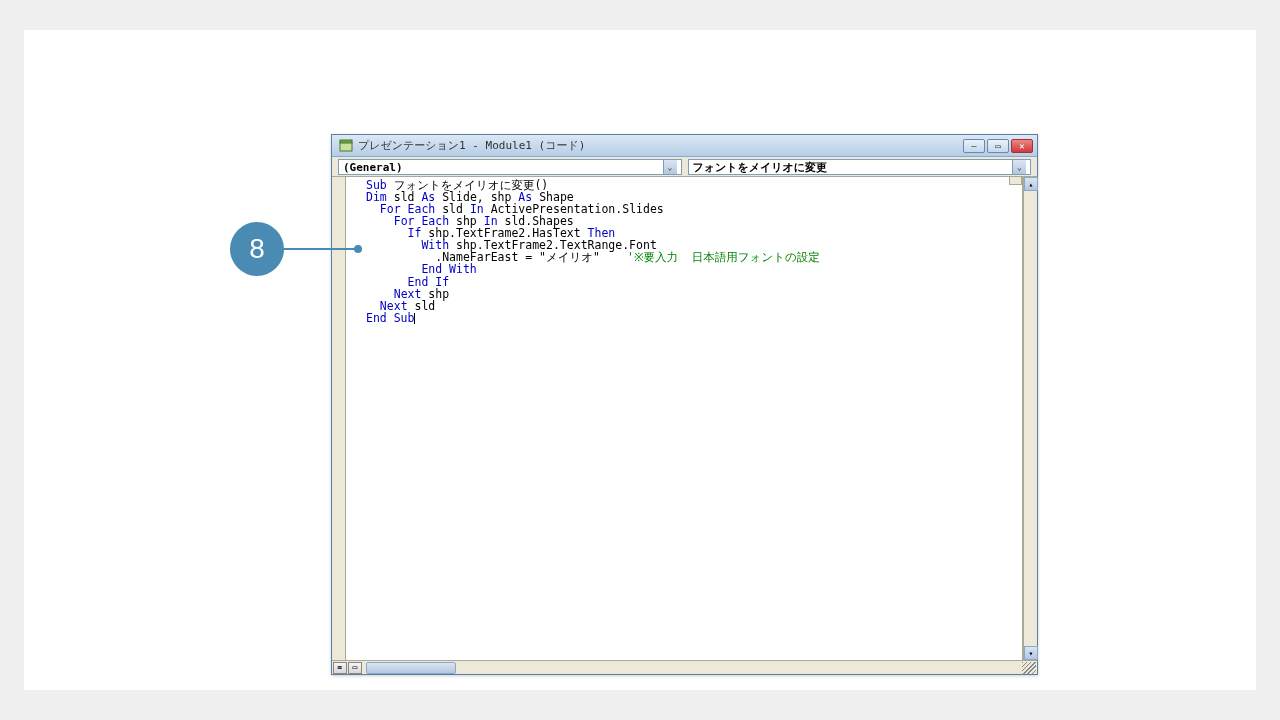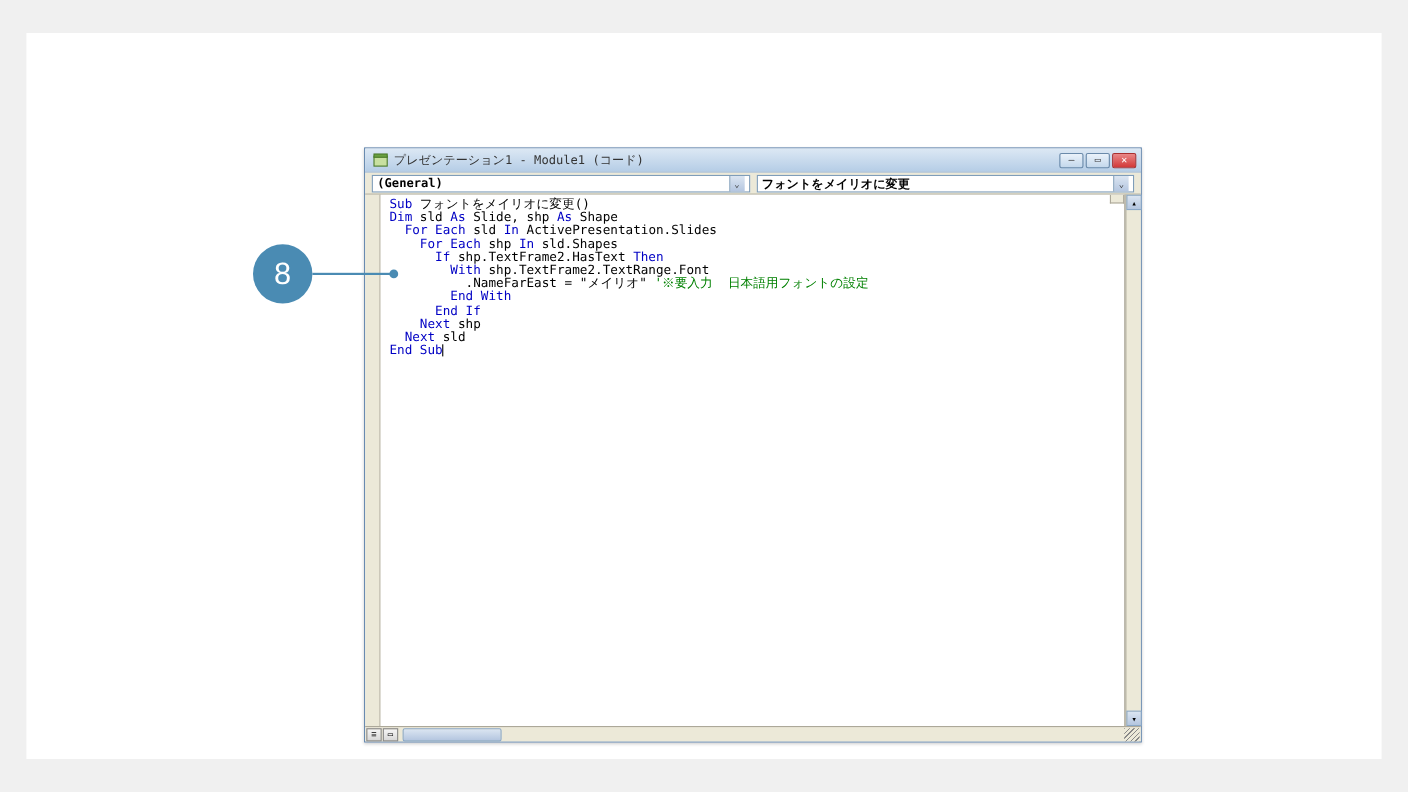--- a/index.html
+++ b/index.html
@@ -116,21 +116,21 @@
       border-bottom: 1px solid #aca899;
     }
     .dropdown {
       flex: 1;
       height: 16px;
       border: 1px solid #7f9db9;
       background: #ffffff;
       font-size: 11px;
       padding: 0 4px;
       display: flex;
-      align-items: flex-start;
+      align-items: center;
       justify-content: space-between;
     }
     .dropdown span.dd-text { font-weight: bold; }
     .dropdown .dd-arrow {
       width: 14px;
       height: 14px;
       background: linear-gradient(to bottom,#dbe5f1,#b4c6e0);
       border-left: 1px solid #7f9db9;
       display:flex; align-items:center; justify-content:center;
       font-size:8px; color:#333;
@@ -152,25 +152,25 @@
       border-right: 1px solid #aca899;
       overflow: hidden;
     }
     .code-top-splitter {
       position:absolute; top:0; right:0; width:13px; height:8px; background:#ece9d8; border:1px solid #aca899; border-top:none;
     }
     .code-content {
       font-family: "MS Gothic", monospace;
       font-size: 11.5px;
       line-height: 1.05;
-      padding: 2px 8px;
+      padding: 2px 20px;
       white-space: pre;
     }
     .kw { color: #0000c4; }
-    .cm { color: #008000; }
+    .cm { color: #008000; margin-left: 20px; }
     .vscroll {
       width: 14px;
       background: #ece9d8;
       border-left:1px solid #aca899;
       position:relative;
     }
     .vscroll .thumb-up, .vscroll .thumb-down {
       position:absolute; left:0; width:14px; height:14px;
       background:linear-gradient(to bottom,#dbe5f1,#b4c6e0);
       border:1px solid #8aa8c8; font-size:8px; display:flex; align-items:center; justify-content:center;

